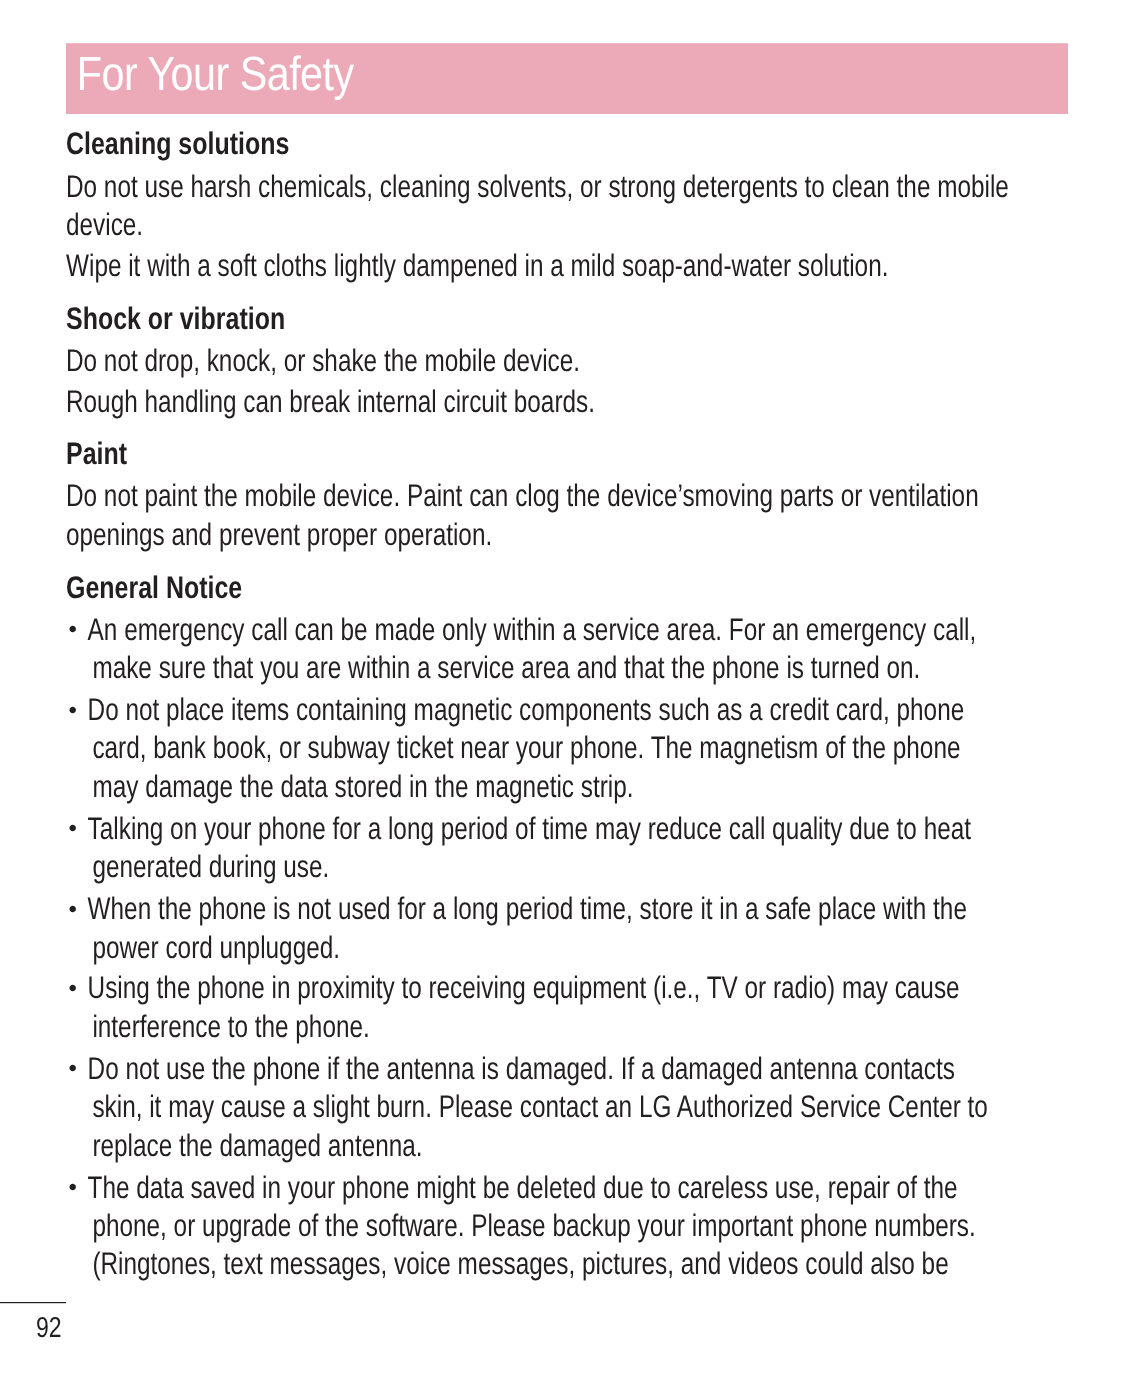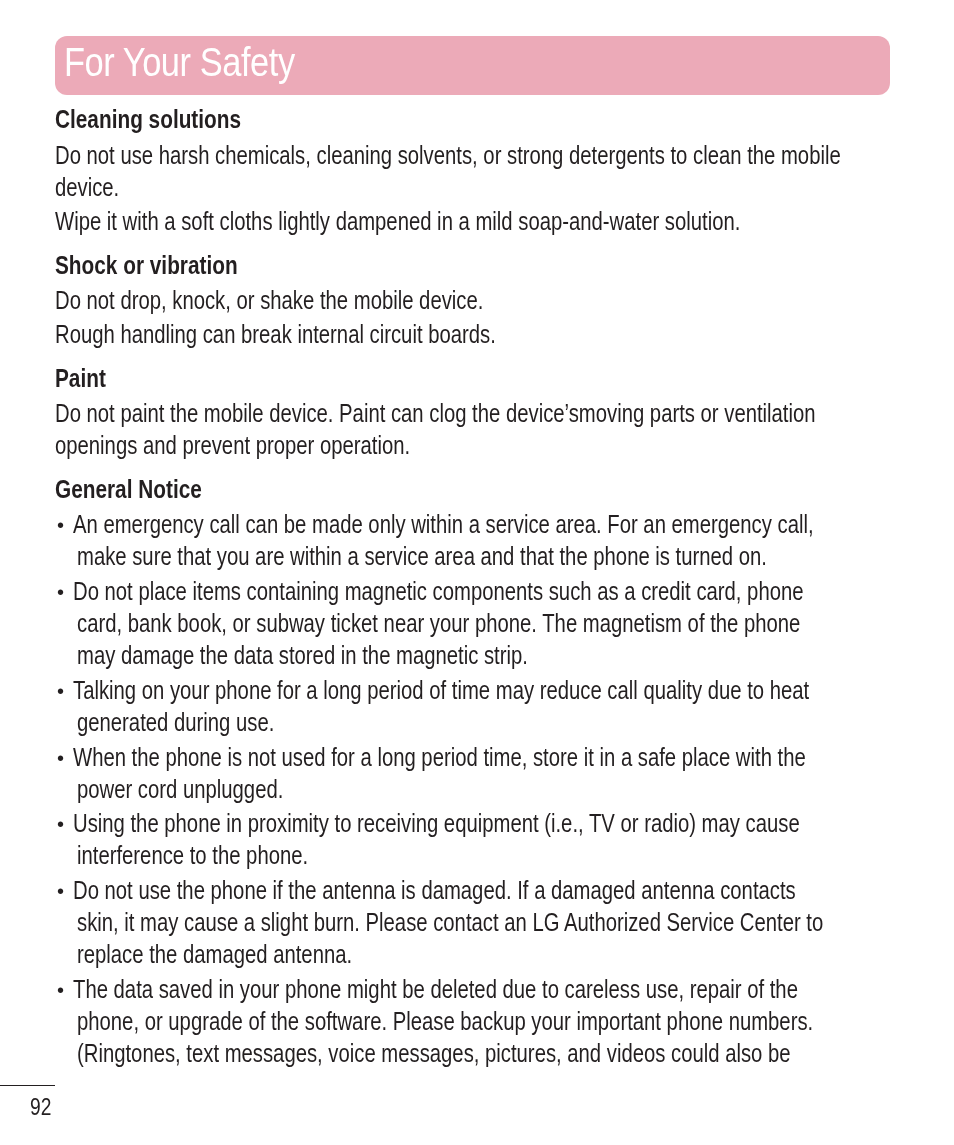--- a/index.html
+++ b/index.html
@@ -1,17 +1,17 @@
 <!DOCTYPE html>
 <html><head>
 <meta charset="utf-8">
 <style>
   html,body{margin:0;padding:0;background:#fff;}
   body{width:954px;height:1145px;position:relative;overflow:hidden;font-family:"Liberation Sans",sans-serif;color:#231f20;}
-  .banner{position:absolute;left:55px;top:36px;width:835px;height:59px;background:#ecaab8;border-radius:12px;}
+  .banner{position:absolute;left:55px;top:36px;width:835px;height:59px;background:#ecaab8;}
   .banner-title{position:absolute;left:9px;top:4px;font-size:40px;color:#fff;white-space:nowrap;transform:scaleX(0.86);transform-origin:left top;letter-spacing:-0.5px;}
   .line{position:absolute;left:55px;font-size:26px;white-space:nowrap;transform:scaleX(0.78);transform-origin:left top;line-height:30px;}
   .h{font-weight:bold;transform:scaleX(0.8);}
   .bullet{position:absolute;left:57px;font-size:20px;}
   .footer-rule{position:absolute;left:0;top:1085px;width:55px;height:1px;background:#231f20;}
   .pagenum{position:absolute;left:30px;top:1093px;font-size:24px;transform:scaleX(0.8);transform-origin:left top;}
 </style>
 </head>
 <body>
 

